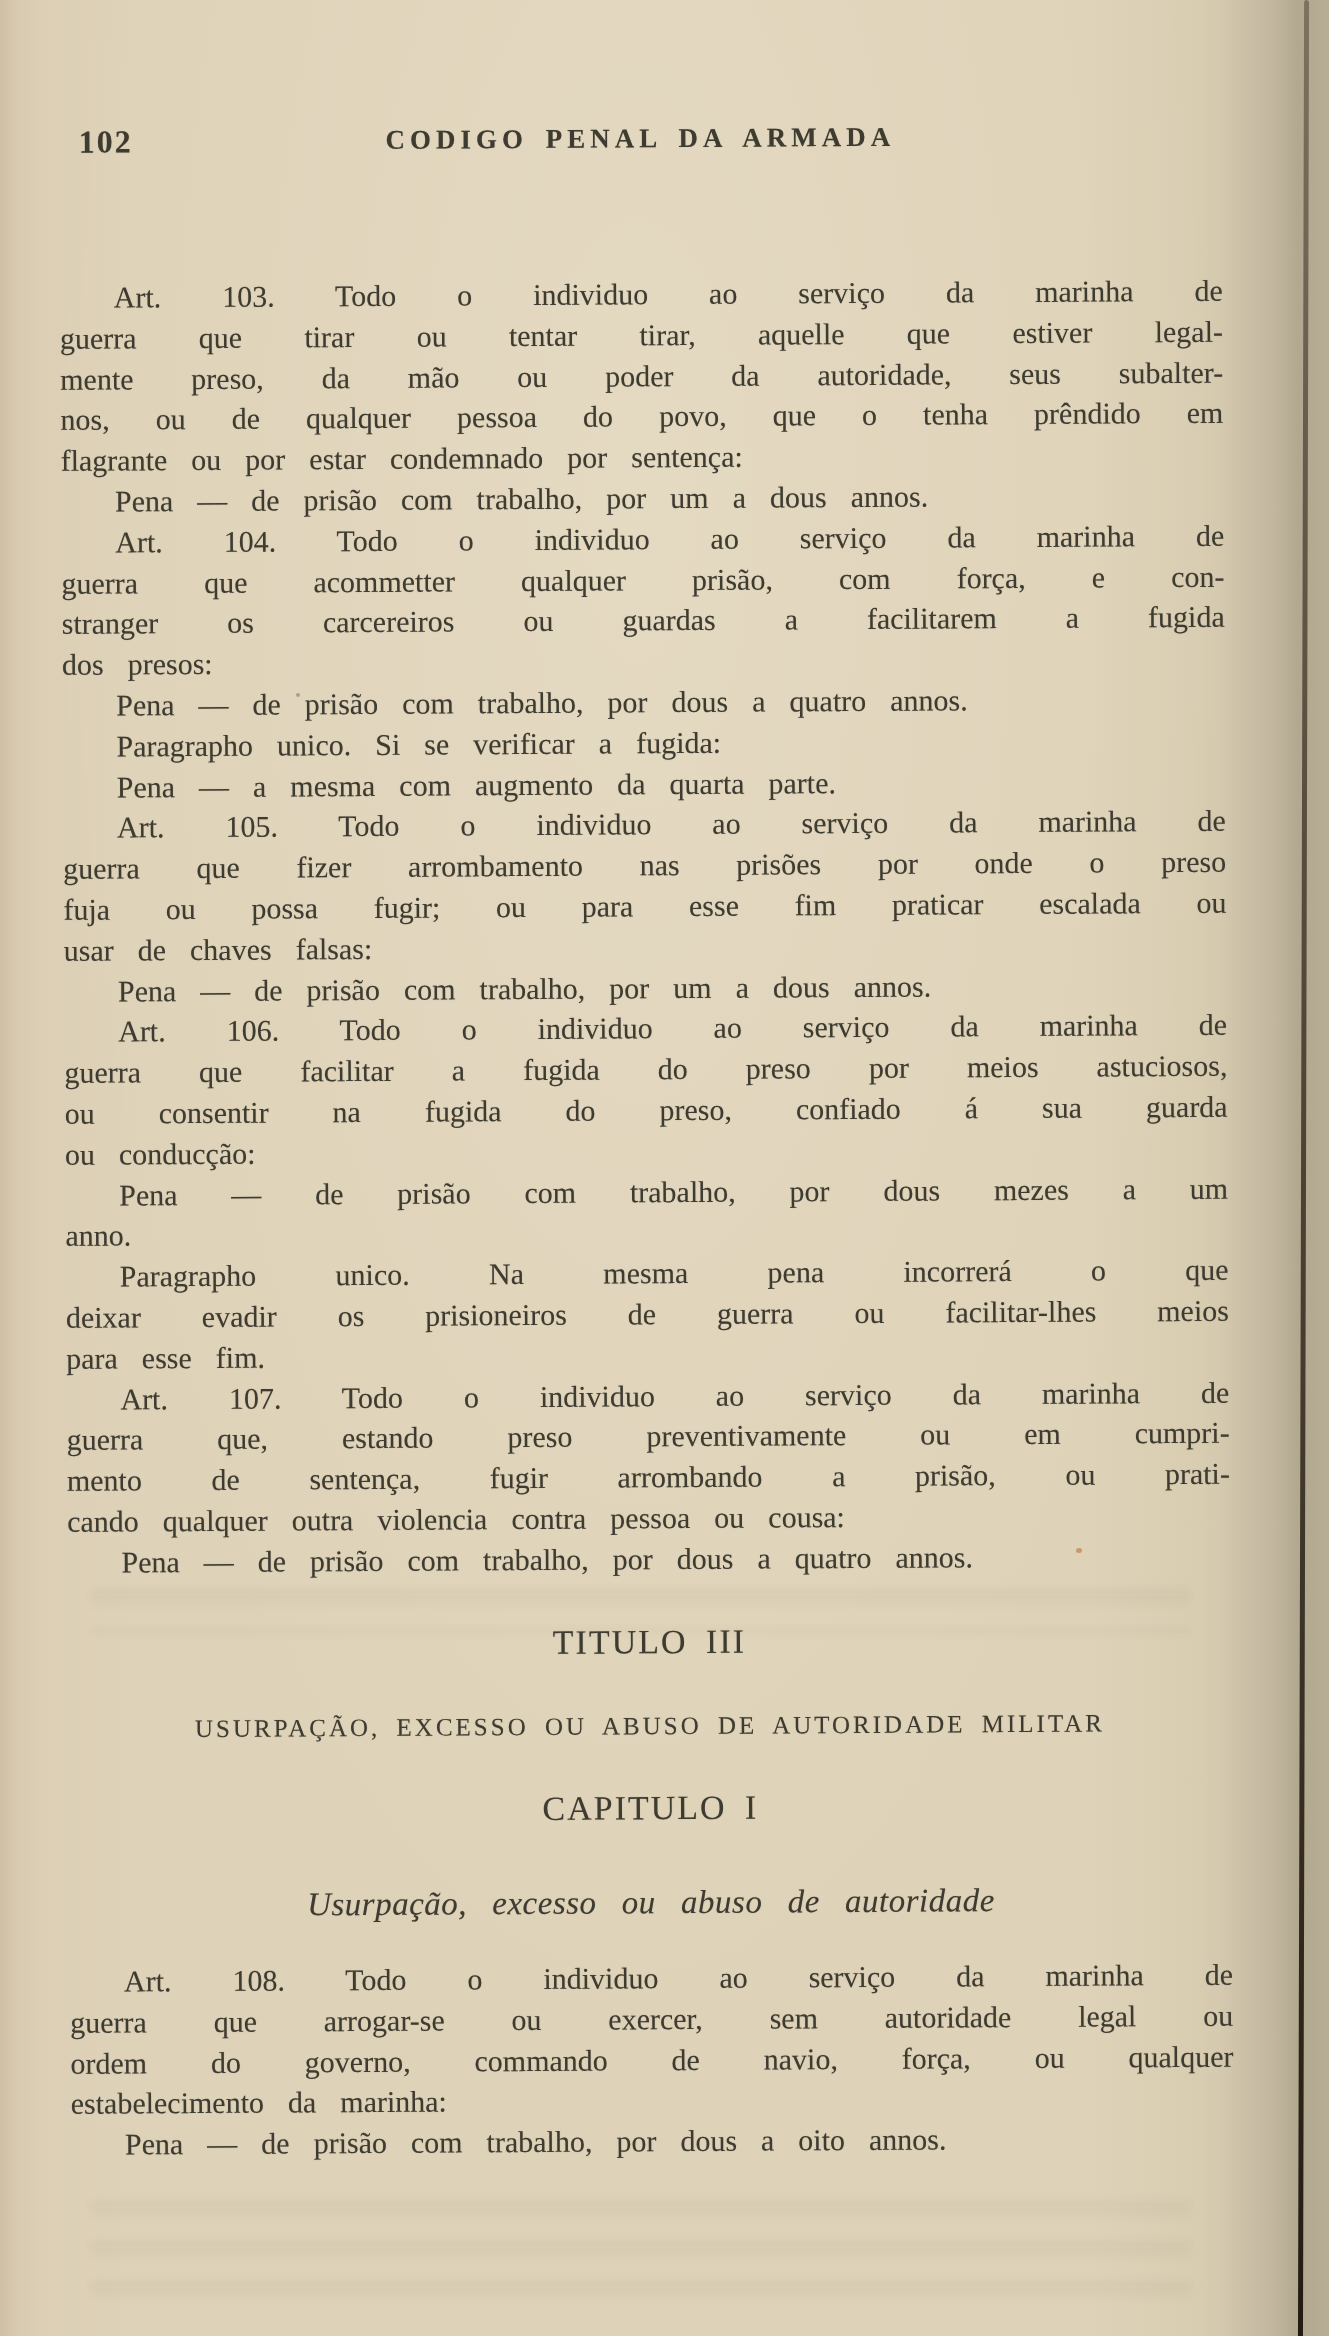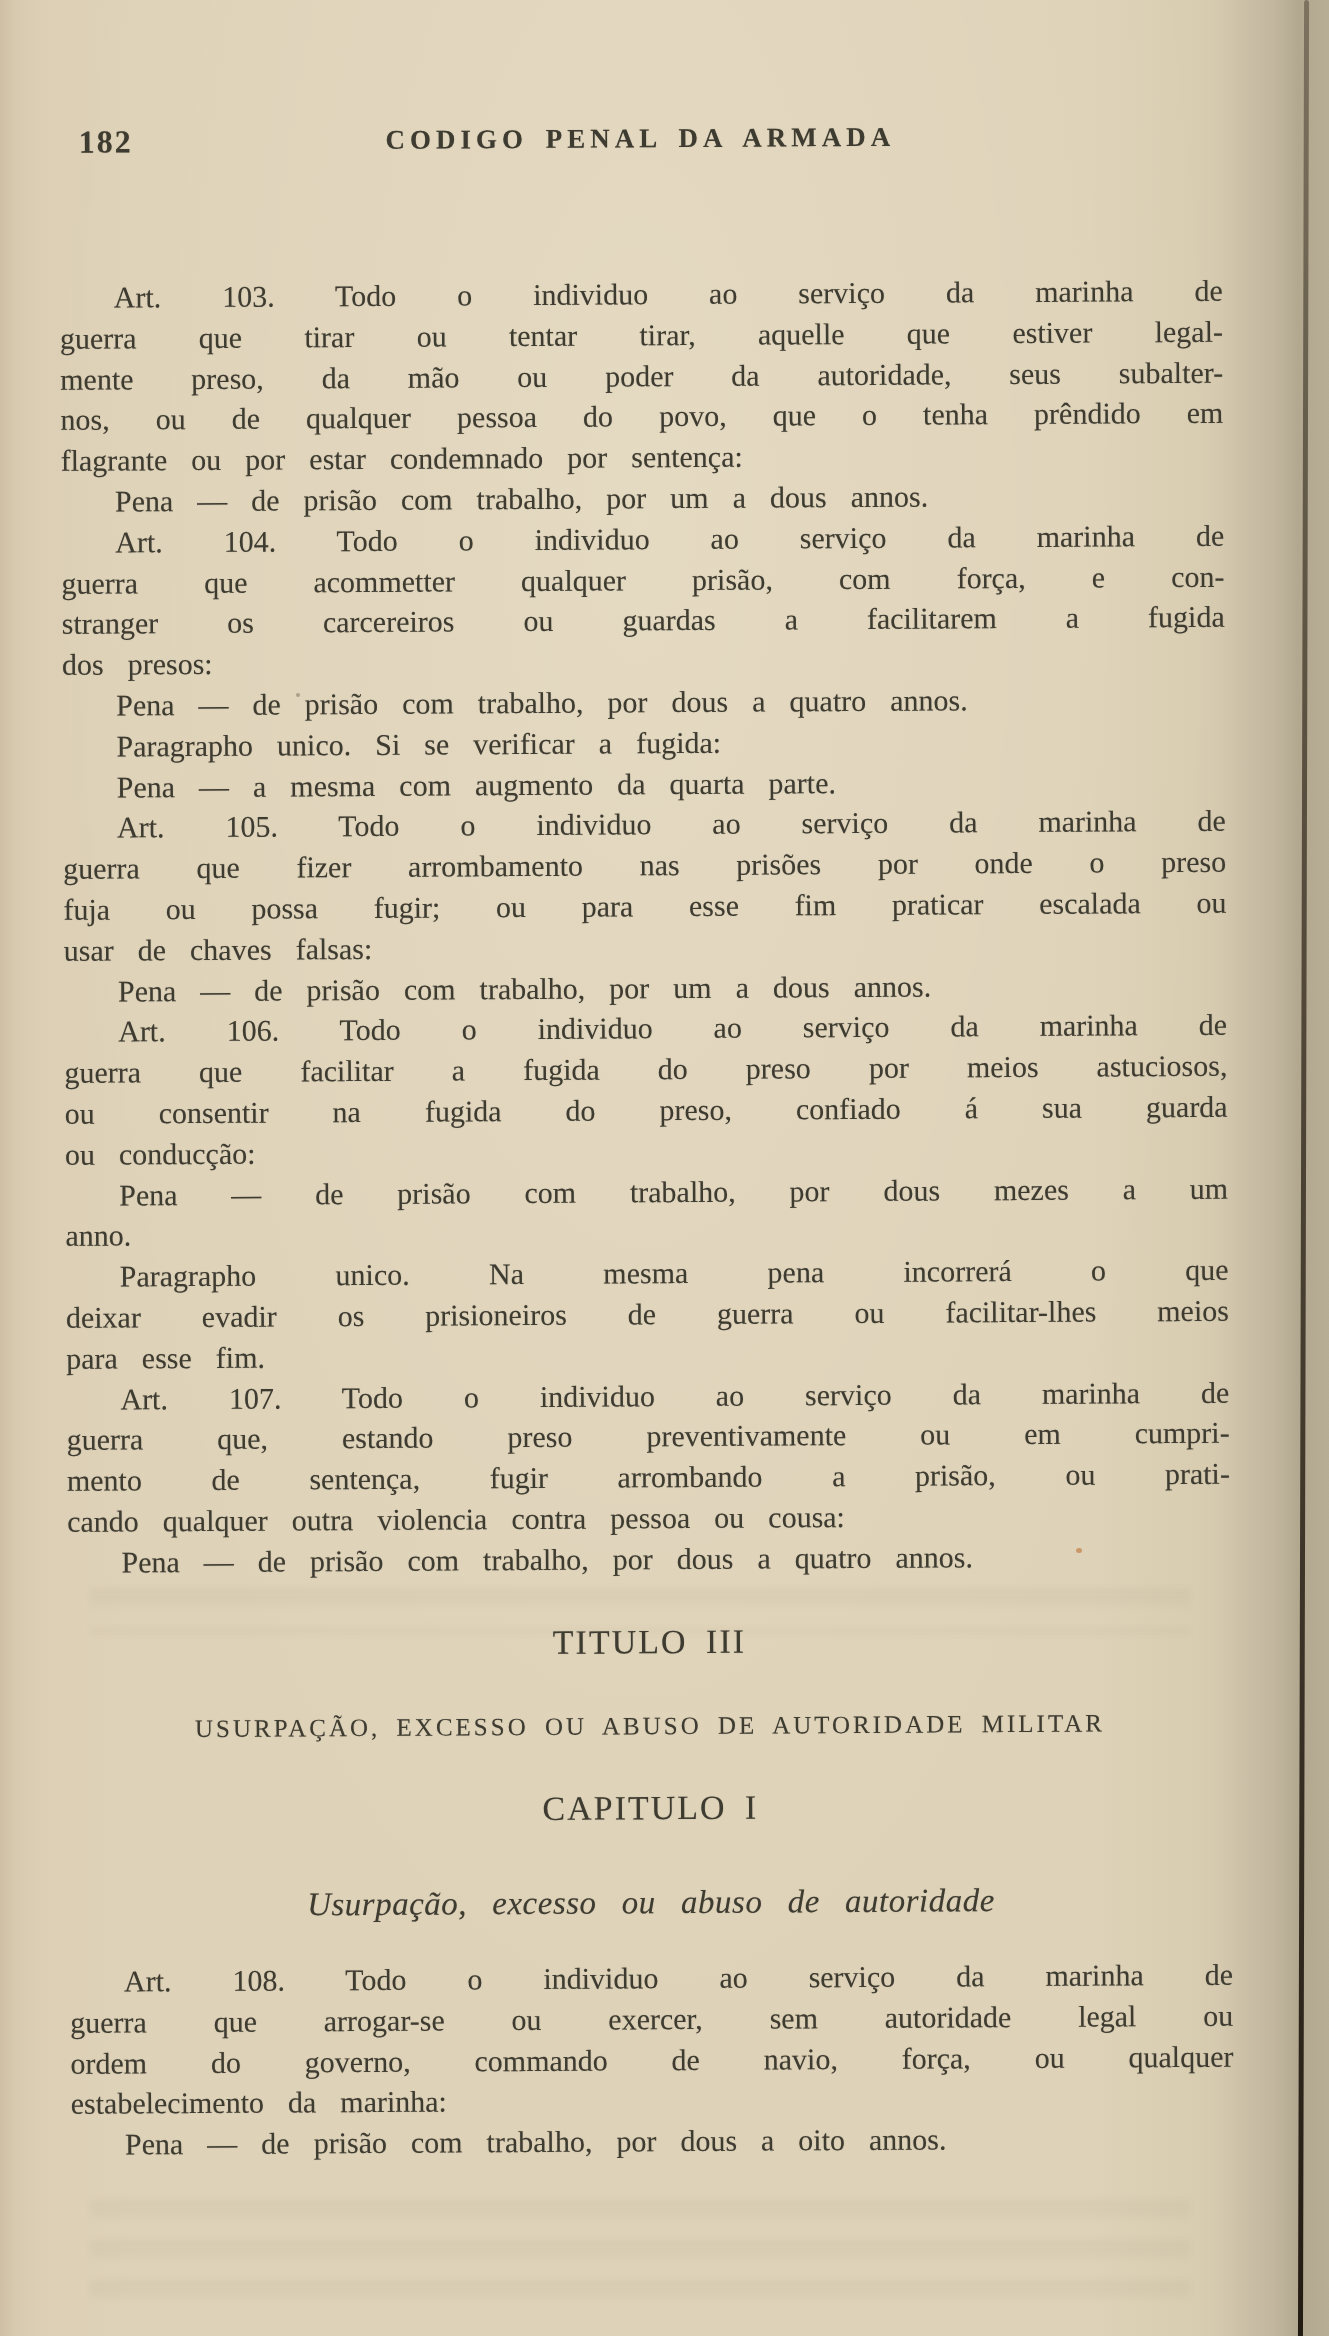--- a/index.html
+++ b/index.html
@@ -90,21 +90,21 @@
   .s1 { left: 1076px; top: 1548px; width: 6px; height: 5px; background: rgba(186,106,38,0.55); }
   .s2 { left: 296px;  top: 693px;  width: 4px; height: 4px; background: rgba(70,62,48,0.35); }
 </style>
 </head>
 <body>
 
 <div class="page">
   <div class="content">
 
     <div class="header">
-      <span class="pagenum">182</span>
+      <span class="pagenum">102</span>
       <span class="runtitle">CODIGO PENAL DA ARMADA</span>
     </div>
 
     <div class="body1">
         <div class="tline ind just">Art. 103. Todo o individuo ao serviço da marinha de</div>
         <div class="tline just">guerra que tirar ou tentar tirar, aquelle que estiver legal-</div>
         <div class="tline just">mente preso, da mão ou poder da autoridade, seus subalter-</div>
         <div class="tline just">nos, ou de qualquer pessoa do povo, que o tenha prêndido em</div>
         <div class="tline">flagrante ou por estar condemnado por sentença:</div>
         <div class="tline ind">Pena — de prisão com trabalho, por um a dous annos.</div>

